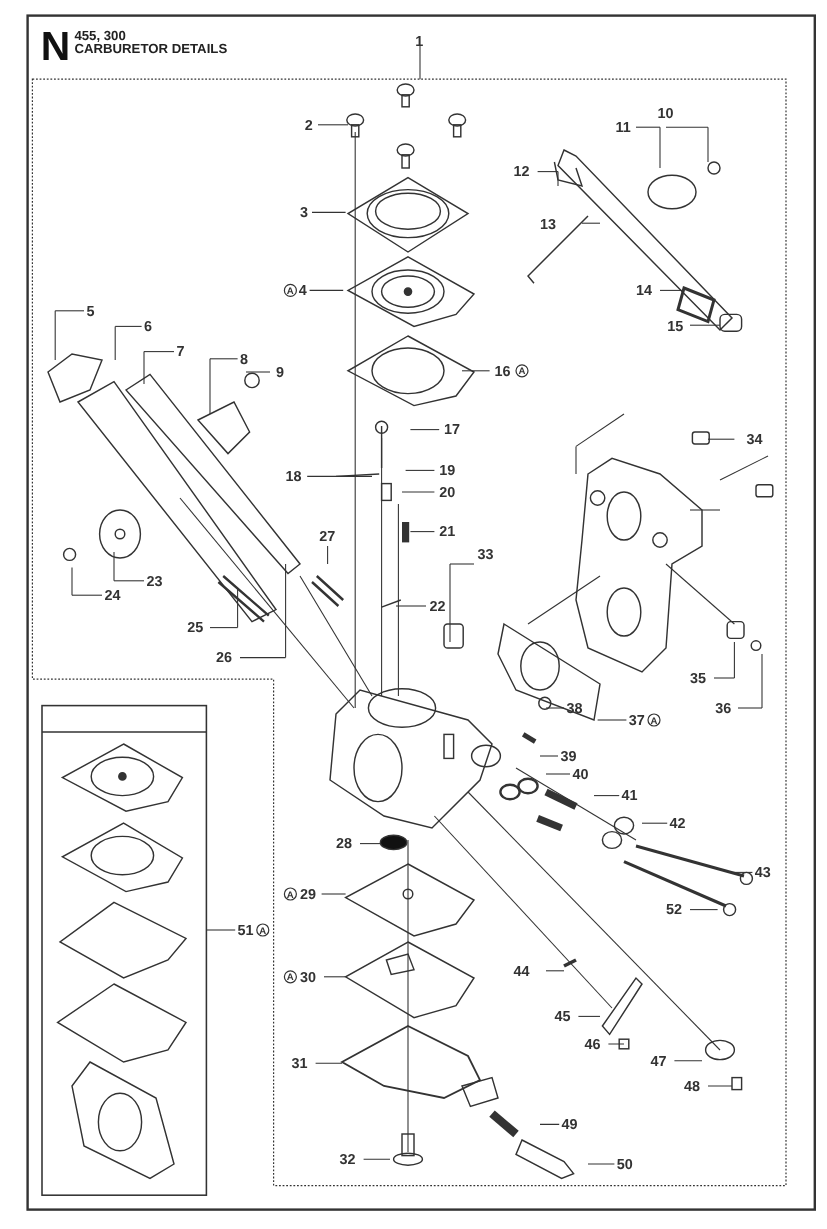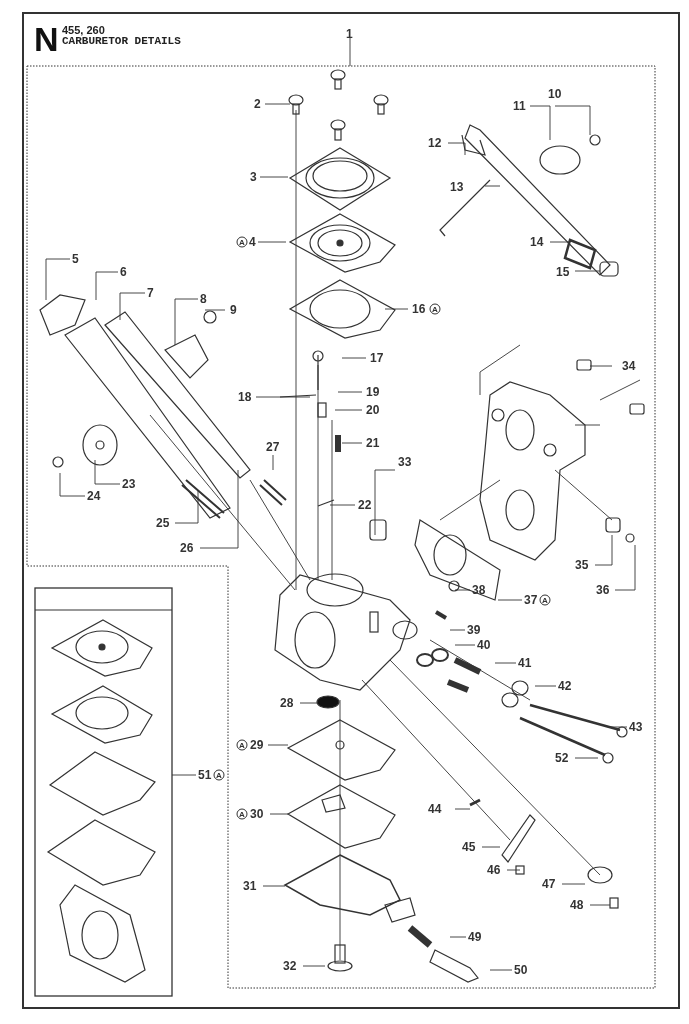--- a/index.html
+++ b/index.html
@@ -1,30 +1,30 @@
 <!DOCTYPE html>
 <html><head>
 <meta charset="utf-8">
 <style>
   html,body{margin:0;padding:0;background:#fff;}
   body{width:689px;height:1024px;position:relative;overflow:hidden;font-family:"Liberation Sans",sans-serif;color:#222;}
   .frame{position:absolute;left:22px;top:12px;width:658px;height:997px;border:2px solid #333;box-sizing:border-box;}
   .title-letter{position:absolute;left:34px;top:22px;font-size:34px;font-weight:bold;line-height:34px;color:#111;}
   .title-models{position:absolute;left:62px;top:24px;font-size:11px;font-weight:bold;line-height:12px;}
-  .title-main{position:absolute;left:62px;top:35px;font-size:11px;font-weight:bold;line-height:12px;font-family:Liberation Mono, monospace;}
+  .title-main{position:absolute;left:62px;top:35px;font-size:11px;font-weight:bold;line-height:12px;}
   svg.diagram{position:absolute;left:0;top:0;}
   .lbl{font-family:"Liberation Sans",sans-serif;font-size:12px;font-weight:bold;fill:#333;}
   .circ{font-family:"Liberation Sans",sans-serif;font-size:8px;font-weight:bold;fill:#333;}
 </style>
 </head>
 <body>
 
 <div class="frame"></div>
 <div class="title-letter">N</div>
-<div class="title-models">455, 260</div>
+<div class="title-models">455, 300</div>
 <div class="title-main">CARBURETOR DETAILS</div>
 
 <svg class="diagram" width="689" height="1024" viewBox="0 0 689 1024" fill="none" stroke="#333" stroke-width="1.2">
 
   <path d="M27 66 H655 V988 H228 V566 H27 Z" stroke-dasharray="1.5 1.5" stroke-width="1"></path>
 
   <rect x="35" y="588" width="137" height="408" stroke-width="1.3"></rect>
   <line x1="35" y1="610" x2="172" y2="610"></line>
 
   <g stroke-width="0.9">

